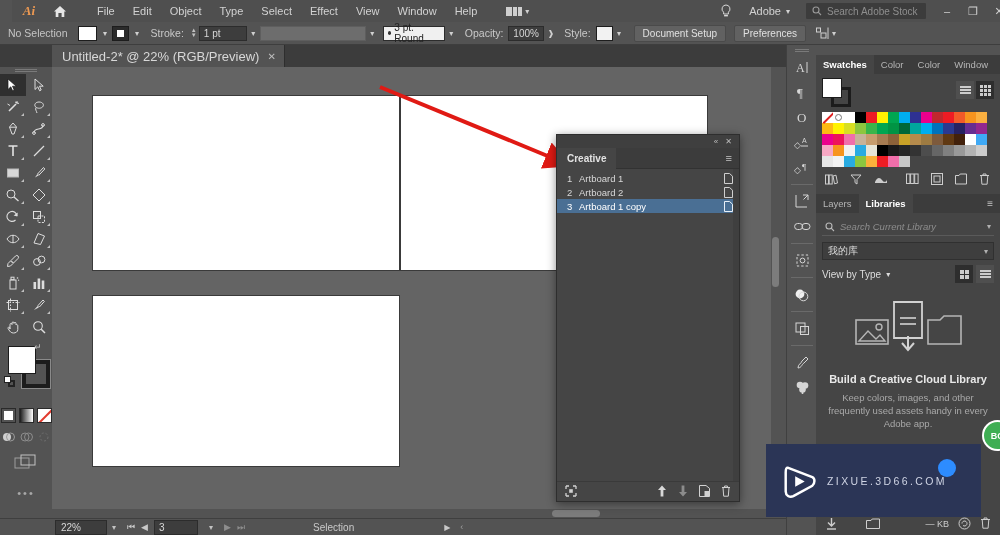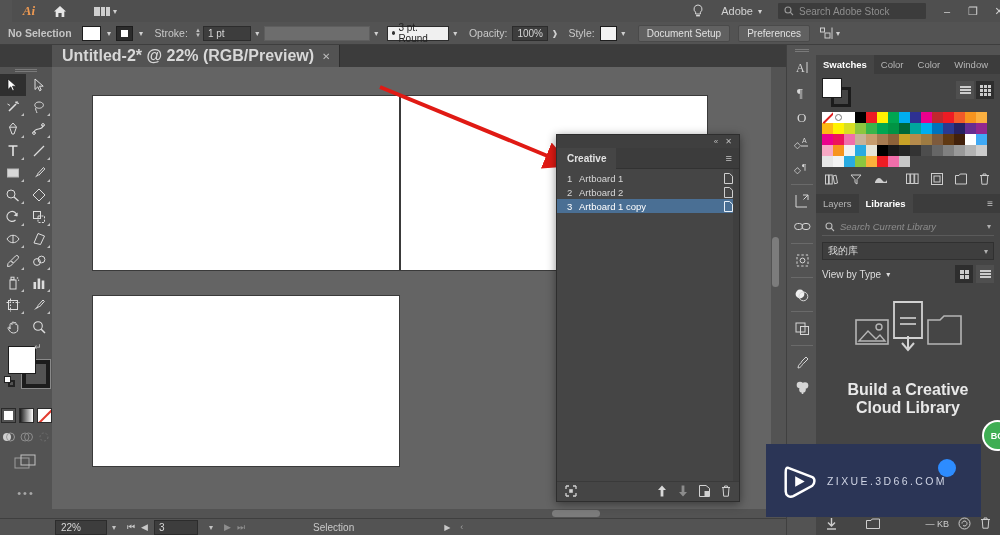--- a/index.html
+++ b/index.html
@@ -31,32 +31,32 @@
   }
   .arrange-btn { display: flex; align-items: center; gap: 3px; margin-left: 14px; padding: 0 6px; height: 18px; }
   .arrange-glyph { display: flex; gap: 1px; }
   .arrange-glyph i { display: block; width: 4px; height: 9px; background: #cfcfcf; }
   .arrange-glyph i.wide { width: 6px; }
   .menu-right { margin-left: auto; display: flex; align-items: center; height: 22px; }
   .bulb { width: 30px; display: flex; justify-content: center; align-items: center; }
   .layout-drop { display: flex; align-items: center; gap: 5px; padding: 0 8px; font-size: 11px; color: #d2d2d2; }
   .stock-search {
     display: flex; align-items: center; gap: 5px;
-    width: 148px; height: 16px; background: #3c3c3c; border-radius: 1px;
+    width: 120px; height: 16px; background: #3c3c3c; border-radius: 1px;
     padding: 1px 6px; margin: 0 8px; color: #8e8e8e; font-size: 10px;
   }
   .wbtn { width: 26px; height: 22px; display: flex; align-items: center; justify-content: center; color: #d0d0d0; font-size: 11px; }
 
   
   .controlbar {
     position: absolute; left: 0; top: 22px; width: 1000px; height: 23px;
     background: #535353; border-bottom: 1px solid #3e3e3e;
     display: flex; align-items: center; padding-left: 8px; gap: 0;
   }
-  .cb-label { font-size: 10.5px; color: #c5c5c5; margin-right: 10px; white-space: nowrap; font-weight: bold; }
+  .cb-label { font-size: 10.5px; color: #c5c5c5; margin-right: 10px; white-space: nowrap; }
   .swatch-box {
     width: 19px; height: 15px; background: #fff; border: 1px solid #1d1d1d; margin-right: 2px;
   }
   .stroke-box {
     width: 17px; height: 15px; background: #2b2b2b; border: 1px solid #1d1d1d;
     display: flex; align-items: center; justify-content: center; margin-right: 2px;
   }
   .stroke-box i { width: 7px; height: 7px; background: #fff; display: block; }
   .mini-caret { width: 13px; height: 15px; display: flex; align-items: center; justify-content: center; color: #d0d0d0; font-size: 8px; }
   .cb-txt { font-size: 10.5px; color: #c9c9c9; margin: 0 5px 0 7px; }
@@ -81,21 +81,21 @@
   .tabbar {
     position: absolute; left: 0; top: 45px; width: 1000px; height: 22px;
     background: #3c3c3c;
   }
   .collapse-dock { position: absolute; right: 192px; top: 4px; color: #b5b5b5; font-size: 8px; }
   .doctab {
     position: absolute; left: 52px; top: 0; height: 22px; background: #535353;
     display: flex; align-items: center; padding: 0 8px 0 10px; gap: 8px;
     border-right: 1px solid #2e2e2e;
   }
-  .doctab .title { font-size: 16px; color: #d8d8d8; white-space: nowrap; font-weight: bold; }
+  .doctab .title { font-size: 13px; color: #d8d8d8; white-space: nowrap; }
   .doctab .x { font-size: 10px; color: #bdbdbd; }
 
   
   .toolbar {
     position: absolute; left: 0; top: 67px; width: 52px; height: 450px;
     background: #535353;
   }
   .tool-grip { height: 7px; display:flex; align-items:center; justify-content:center; }
   .tool-grip i { width: 22px; height: 3px; background: repeating-linear-gradient(to bottom,#7a7a7a 0 1px, transparent 1px 2px); display:block;}
   .tool-grid { display: flex; flex-wrap: wrap; width: 52px; }
@@ -251,21 +251,21 @@
   }
   .lib-search .cv { margin-left: auto; color: #b0b0b0; font-size: 8px; }
   .lib-select {
     height: 18px; margin: 6px 6px 0; background: #3e3e3e; border: 1px solid #303030;
     display: flex; align-items: center; padding: 0 5px; color: #dcdcdc; font-size: 10px;
   }
   .lib-select .cv { margin-left: auto; font-size: 8px; color: #b0b0b0;}
   .lib-viewrow { height: 20px; margin: 4px 6px 0; display: flex; align-items: center; color: #dcdcdc; font-size: 10px; gap: 5px;}
   .lib-viewrow .sp { margin-left: auto; display: flex; gap: 3px; }
   .lib-empty { text-align: center; padding: 14px 12px 0; }
-  .lib-empty h4 { font-size: 16px; color: #e8e8e8; margin: 25px 0 6px; font-weight: bold; }
+  .lib-empty h4 { font-size: 11px; color: #e8e8e8; margin: 17px 0 6px; font-weight: bold; }
   .lib-empty p { font-size: 9.5px; color: #a9a9a9; line-height: 13px; }
   .lib-foot {
     position: absolute; left: 0; bottom: 0; width: 184px; height: 22px;
     display: flex; align-items: center; padding: 0 9px; color: #cdcdcd; gap: 28px;
   }
   .lib-foot .right { margin-left: auto; display: flex; align-items: center; gap: 9px; font-size: 9px; }
 
   
   .statusbar {
     position: absolute; left: 0; top: 518px; width: 786px; height: 17px;
@@ -305,20 +305,31 @@
 <body>
 
 <div class="app">
 
   <div class="menubar">
     <div class="ai-logo">Ai</div>
     <div class="home-icon">
       <svg width="14" height="13" viewBox="0 0 14 13">
           <path d="M7 1 L13 6.5 L11.3 6.5 L11.3 12 L8.6 12 L8.6 8 L5.4 8 L5.4 12 L2.7 12 L2.7 6.5 L1 6.5 Z" fill="#e6e6e6"></path>
         </svg>
+    </div>
+    <div class="menu-items">
+      <div class="menu-item">File</div>
+      <div class="menu-item">Edit</div>
+      <div class="menu-item">Object</div>
+      <div class="menu-item">Type</div>
+      <div class="menu-item">Select</div>
+      <div class="menu-item">Effect</div>
+      <div class="menu-item">View</div>
+      <div class="menu-item">Window</div>
+      <div class="menu-item">Help</div>
     </div>
     <div class="arrange-btn">
       <span class="arrange-glyph">
           <i class="wide"></i>
           <i></i>
           <i></i>
         </span>
       <span style="font-size:8px;color:#cfcfcf;">▾</span>
     </div>
     <div class="menu-right">
@@ -980,20 +991,21 @@
         <rect x="8" y="22" width="32" height="24" fill="none" stroke="#b5b5b5" stroke-width="1.6"></rect>
         <circle cx="31" cy="29" r="3" fill="none" stroke="#b5b5b5" stroke-width="1.4"></circle>
         <path d="M11 43 L20 33 L28 41 L32 37 L37 43 Z" fill="none" stroke="#b5b5b5" stroke-width="1.4"></path>
         <path d="M46 4 H74 V40 H46 Z" fill="none" stroke="#d2d2d2" stroke-width="1.8"></path>
         <line x1="52" y1="20" x2="68" y2="20" stroke="#d2d2d2" stroke-width="1.6"></line>
         <line x1="52" y1="26" x2="68" y2="26" stroke="#d2d2d2" stroke-width="1.6"></line>
         <path d="M60 38 V50 M54 45 L60 52 L66 45" fill="none" stroke="#d2d2d2" stroke-width="2"></path>
         <path d="M80 22 H92 L96 18 H113 V46 H80 Z" fill="none" stroke="#b5b5b5" stroke-width="1.6"></path>
       </svg>
       <h4>Build a Creative Cloud Library</h4>
+      <p>Keep colors, images, and other frequently used assets handy in every Adobe app.</p>
     </div>
 
     <div class="lib-foot">
       <span>
         <svg width="13" height="13" viewBox="0 0 13 13">
             <path d="M6.5 1 V9 M3 5.5 L6.5 9 L10 5.5" fill="none" stroke="#cdcdcd" stroke-width="1.4"></path>
             <line x1="2" y1="12" x2="11" y2="12" stroke="#cdcdcd" stroke-width="1.4"></line>
           </svg>
       </span>
       <span>

